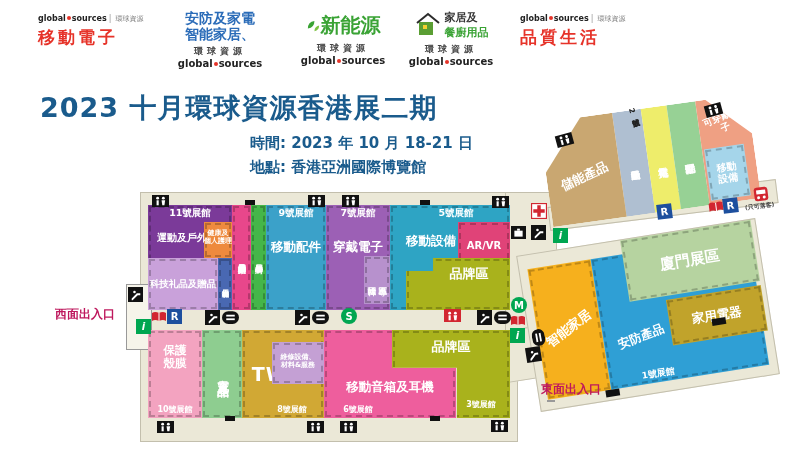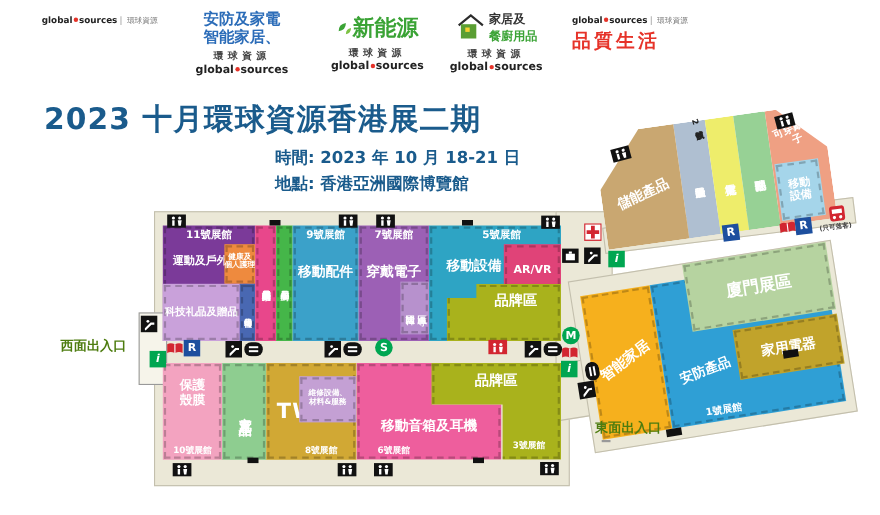--- a/index.html
+++ b/index.html
@@ -23,29 +23,30 @@
   .floor{background:#ebe8d7;border:1px solid #c3bfad;}
   .blk{position:absolute;outline:2px dashed rgba(0,0,0,.22);outline-offset:-3px;box-sizing:border-box;}
   .lbl{position:absolute;color:#fff;font-weight:bold;text-align:center;line-height:1.15;}
   .hdr{position:absolute;color:#fff;font-weight:bold;font-size:9.5px;text-align:center;white-space:nowrap;}
   .vt{writing-mode:vertical-rl;text-orientation:upright;}
   .door{position:absolute;background:#111;}
   .ic{position:absolute;display:flex;align-items:center;justify-content:center;}
   .icsq{background:#111;}
   .ic-letter{color:#fff;font-weight:bold;text-align:center;}
   .dash{position:absolute;background:#999;}
-  .entr{position:absolute;font-size:12px;font-weight:bold;color:#4d7c0f;white-space:nowrap;}
+  .entr{position:absolute;font-size:12px;font-weight:bold;color:#be185d;white-space:nowrap;}
 </style>
 </head>
 <body>
 
 <div class="page">
 
   <div class="abs" style="left:38px;top:14px;">
     <div class="gsline"><b>global</b><span class="gsdot"></span><b>sources</b><span class="gsbar">|</span><span class="cn">環球資源</span></div>
+    <div class="logoname-red">移動電子</div>
   </div>
 
   <div class="abs" style="left:168px;top:10px;text-align:center;width:104px;">
     <div class="logo-blue">安防及家電</div>
     <div class="logo-blue">智能家居、</div>
     <div class="cnspaced">環球資源</div>
     <div class="gsfootline"><span>global</span><span class="gsdot"></span><span>sources</span></div>
   </div>
 
   <div class="abs" style="left:293px;top:12px;text-align:center;width:100px;">

